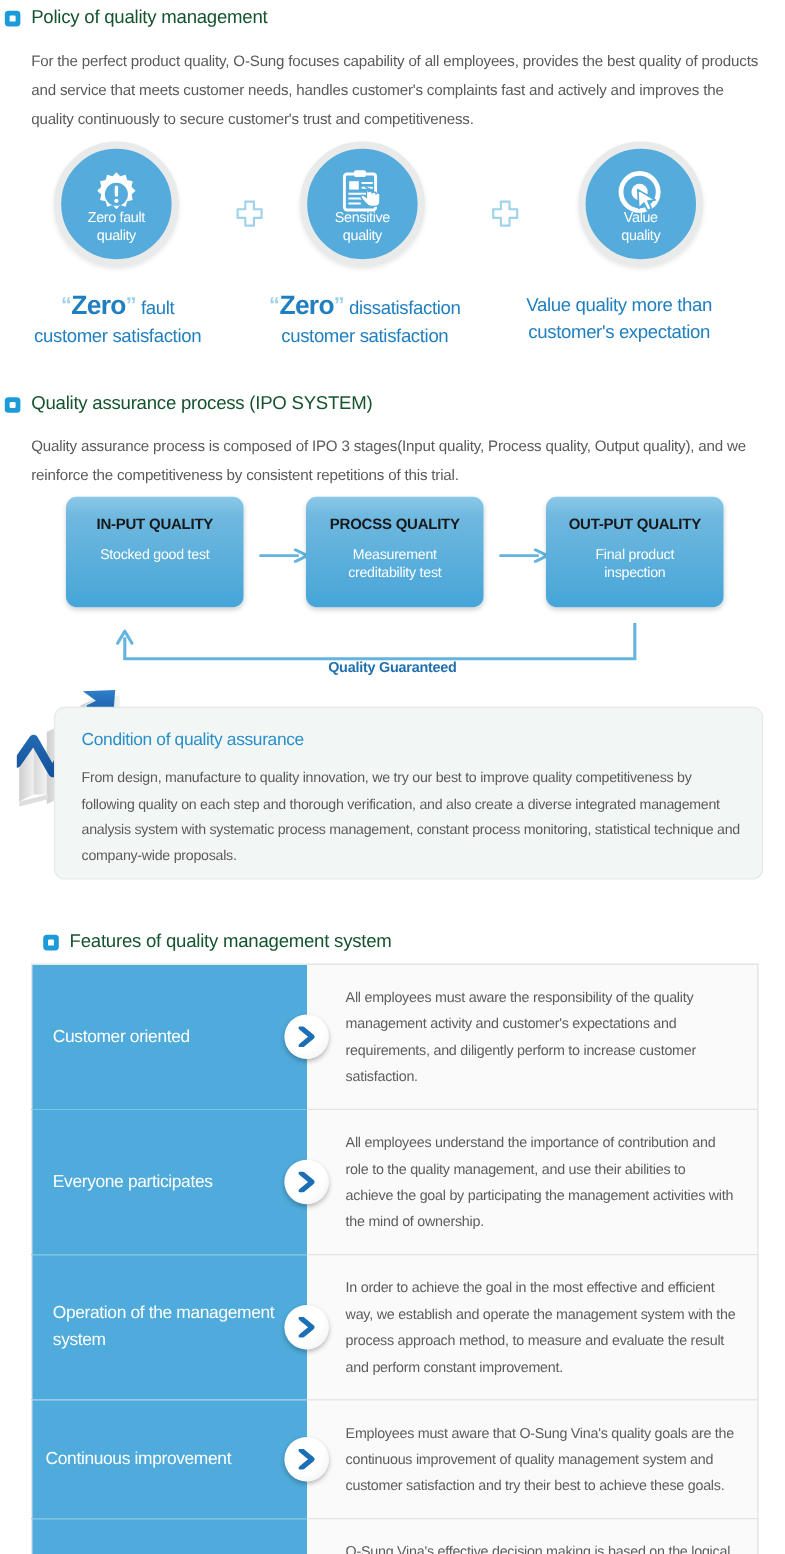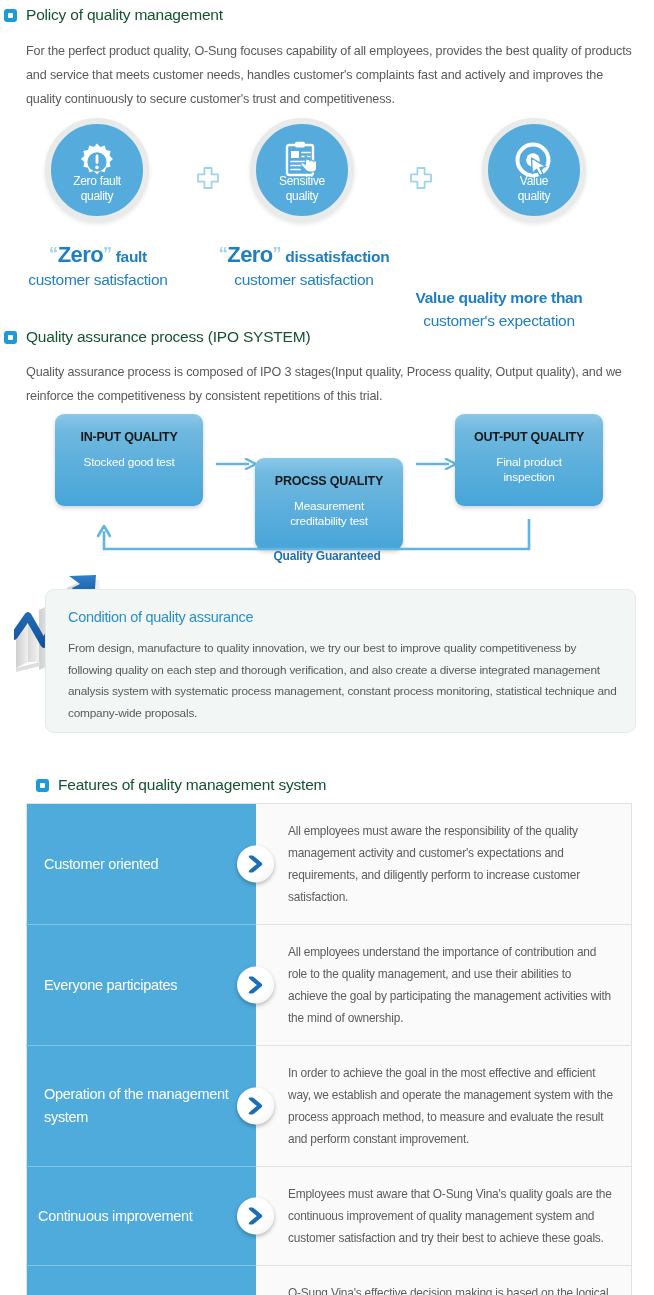--- a/index.html
+++ b/index.html
@@ -52,21 +52,21 @@
   }
   .plus{
     position:absolute;top:48px;width:28px;height:28px;
   }
   .cap{
     position:absolute;top:124px;text-align:center;width:230px;
     color:#1f7fc0;line-height:25px;letter-spacing:-.3px;
   }
   .cap .qm{color:#9fd0ea;font-size:18px;font-weight:bold;vertical-align:2px;}
   .cap .big{font-size:22px;font-weight:bold;letter-spacing:-.6px;}
-  .cap .sm{font-size:15.5px;font-weight:bold;}
+  .cap .sm{font-size:15.5px;}
   .cap .ln2{font-size:15.5px;display:block;margin-top:-2px;}
 
   
   #sec2-head{position:absolute;left:4px;top:328px;}
   #sec2-para{position:absolute;left:26px;top:360px;width:620px;}
 
   #ipo{position:absolute;left:26px;top:414px;width:606px;height:140px;}
   .ipo-box{
     position:absolute;top:0;width:148px;height:92px;border-radius:9px;
     background:linear-gradient(#8bc8e8 0%, #6fb8df 18%, #46a5d8 100%);
@@ -216,21 +216,21 @@
   </div>
 
   <div class="cap" style="left:-43px;">
     <span class="qm">“</span><span class="big">Zero</span><span class="qm">”</span><span class="sm"> fault</span>
     <span class="ln2">customer satisfaction</span>
   </div>
   <div class="cap" style="left:163px;">
     <span class="qm">“</span><span class="big">Zero</span><span class="qm">”</span><span class="sm"> dissatisfaction</span>
     <span class="ln2">customer satisfaction</span>
   </div>
-  <div class="cap" style="left:358px;margin-top:43px;">
+  <div class="cap" style="left:375px;">
     <span class="sm">Value quality more than</span>
     <span class="ln2">customer's expectation</span>
   </div>
 </div>
 
 <div class="sec-head" id="sec2-head">
   <span class="sec-bullet"></span>
   <span class="sec-title">Quality assurance process (IPO SYSTEM)</span>
 </div>
 <div class="para" id="sec2-para">Quality assurance process is composed of IPO 3 stages(Input quality, Process quality, Output quality), and we reinforce the competitiveness by consistent repetitions of this trial.</div>
@@ -241,21 +241,21 @@
     <div class="ipo-s">
       <span>Stocked good test</span>
     </div>
   </div>
   <div class="ipo-arrow" style="left:190px;">
     <svg width="42" height="12" viewBox="0 0 42 12">
       <line x1="0" y1="6" x2="33" y2="6" stroke="#63b4de" stroke-width="2.4"></line>
       <path d="M30 1 L40 6 L30 11" fill="none" stroke="#63b4de" stroke-width="2.4" stroke-linecap="round" stroke-linejoin="round"></path>
     </svg>
   </div>
-  <div class="ipo-box" style="left:229px;margin-top:44px;">
+  <div class="ipo-box" style="left:229px;">
     <div class="ipo-t">PROCSS QUALITY</div>
     <div class="ipo-s">
       <span>Measurement</span><br>
       <span>creditability test</span>
     </div>
   </div>
   <div class="ipo-arrow" style="left:390px;">
     <svg width="42" height="12" viewBox="0 0 42 12">
       <line x1="0" y1="6" x2="33" y2="6" stroke="#63b4de" stroke-width="2.4"></line>
       <path d="M30 1 L40 6 L30 11" fill="none" stroke="#63b4de" stroke-width="2.4" stroke-linecap="round" stroke-linejoin="round"></path>

